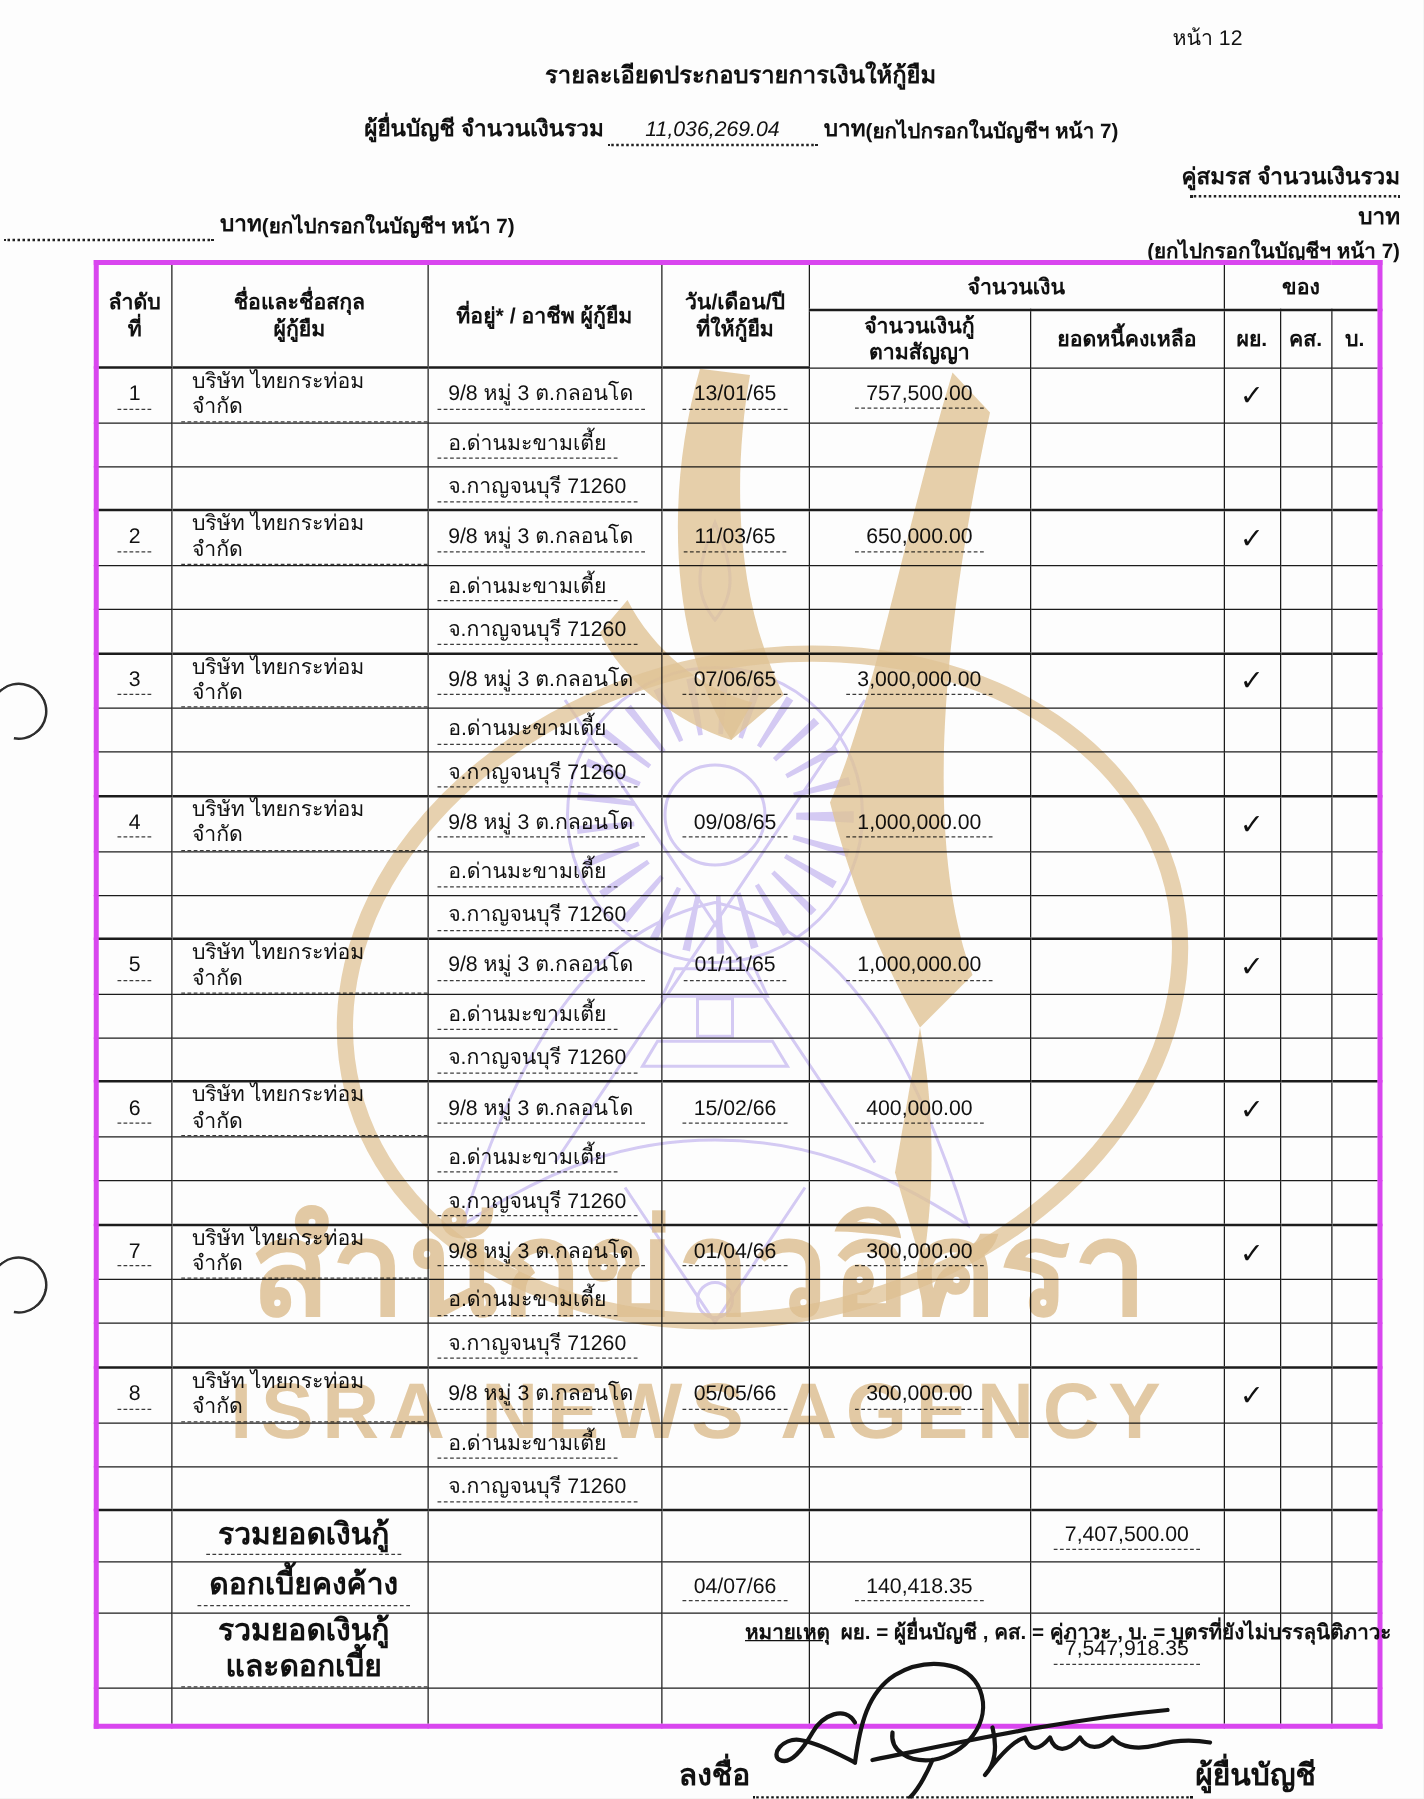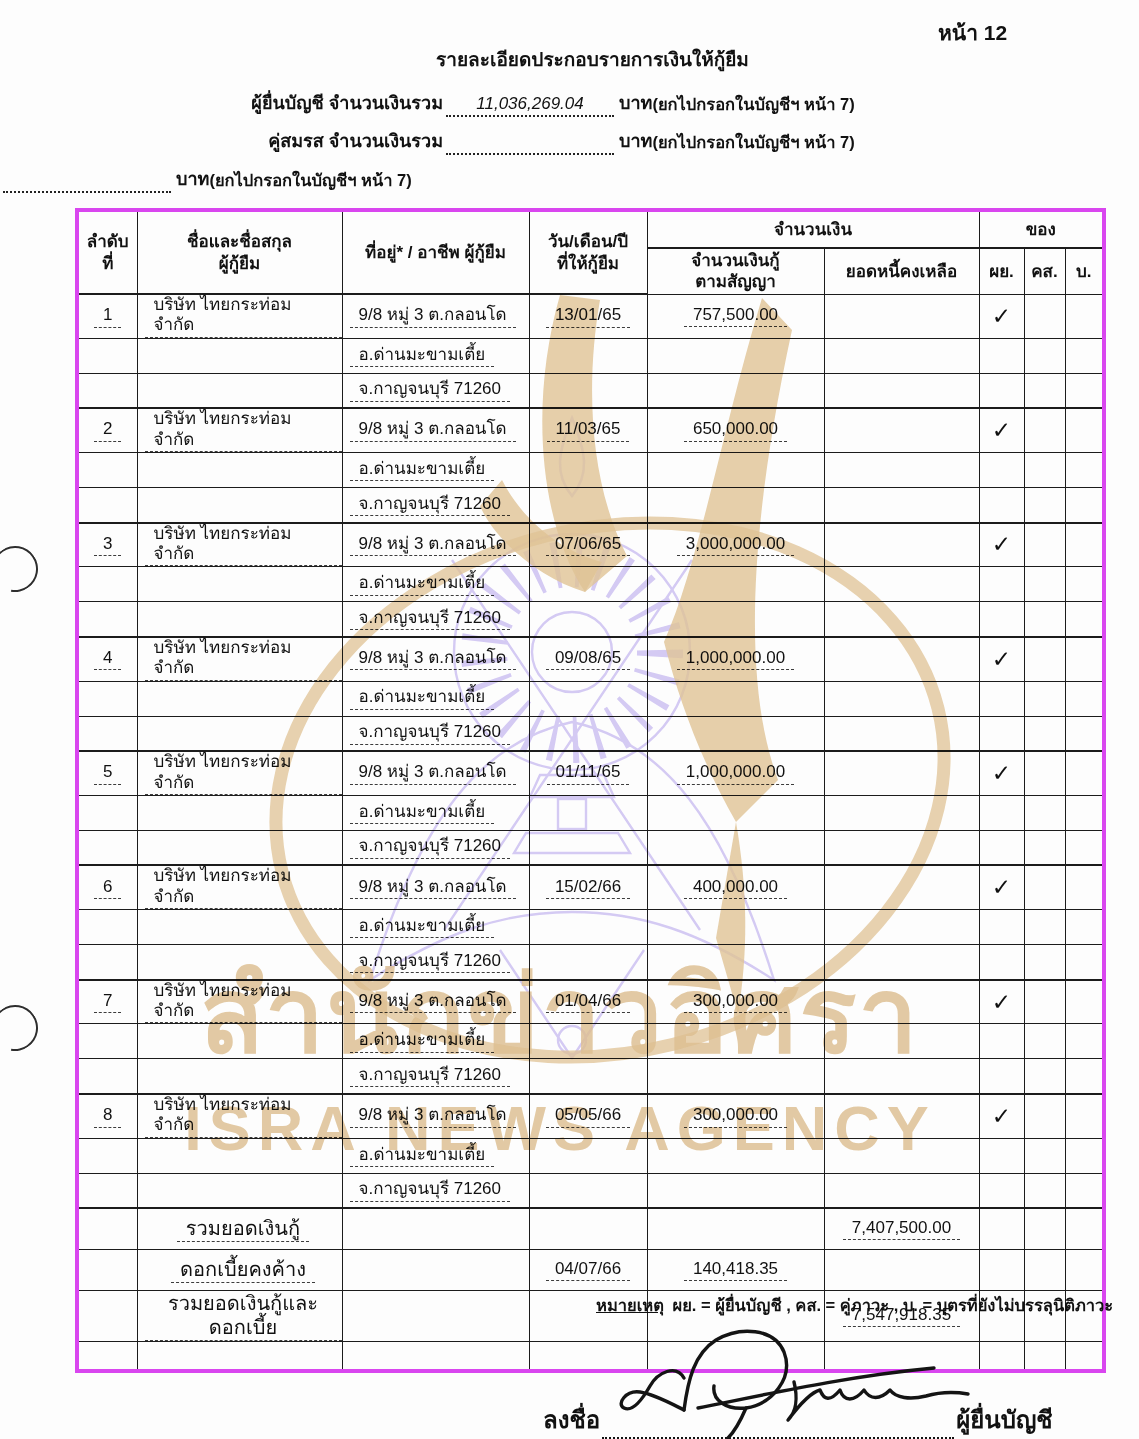--- a/index.html
+++ b/index.html
@@ -1,24 +1,24 @@
 <!DOCTYPE html>
 <html><head>
 <meta charset="utf-8">
 <style>
   html,body{margin:0;padding:0;background:#e9e9e9;}
   .page{
     position:relative;width:1139px;height:1439px;background:#fdfdfd;
     overflow:hidden;font-family:"Liberation Sans","DejaVu Sans",sans-serif;color:#111;
   }
   
-  .page-number{position:absolute;top:16px;left:938px;font-size:21px;font-weight:700;}
+  .page-number{position:absolute;top:16px;left:938px;font-size:17px;font-weight:400;}
   .doc-title{position:absolute;top:44px;left:0;width:1139px;text-align:center;font-size:19px;font-weight:700;padding-left:23px;}
   .hline{position:absolute;left:0;width:1120px;display:flex;align-items:flex-end;font-size:18px;}
-  .hl-label{width:443px;text-align:right;font-weight:700;white-space:nowrap;}
+  .hl-label{width:443px;text-align:right;font-weight:700;white-space:nowrap;margin-left:40px;}
   .hl-fill{width:168px;margin-left:3px;border-bottom:2px dotted #222;text-align:center;font-size:17px;line-height:1.1;padding-bottom:1px;font-style:italic;}
   .hl-baht{margin-left:5px;font-weight:700;}
   .hl-note{font-size:16.5px;font-weight:700;white-space:nowrap;}
   
   .hole{position:absolute;width:42px;height:42px;border:2.5px solid #2e2e2e;border-radius:50%;
         border-left-color:transparent;transform:rotate(-35deg);background:transparent;}
   
   .loan-table{position:absolute;left:75px;top:208px;width:1027px;border-collapse:collapse;table-layout:fixed;
               border:4px solid #d946ef;}
   .loan-table th,.loan-table td{border:1px solid #1c1c1c;padding:0;overflow:visible;}
@@ -31,21 +31,21 @@
   .loan-table tbody tr.empty{height:30px;}
   .loan-table tbody tr.g-end td{border-bottom-width:2px;}
   .loan-table td{font-size:17px;vertical-align:middle;}
   .c-no{text-align:center;font-size:19px;}
   .c-name,.c-addr{text-align:left;padding-left:7px !important;}
   .c-date,.c-loan,.c-bal{text-align:center;}
   .c-chk{text-align:center;}
   .chk{font-size:23px;font-weight:400;}
   .u{display:inline-block;border-bottom:1.5px dashed #3c3c3c;padding:0 9px 1px;line-height:1.2;}
   tr.sum td.c-name{text-align:center;}
-  .sum-label{font-weight:400;font-size:20px;}
+  .sum-label{font-weight:700;font-size:24px;}
   
   .footnote{position:absolute;left:596px;top:1292px;font-size:16.5px;font-weight:700;white-space:nowrap;}
   .fn-prefix{text-decoration:underline;margin-right:4px;}
   .sig-line{position:absolute;left:543px;top:1400px;display:flex;align-items:flex-end;font-size:24px;font-weight:700;}
   .sig-dots{width:352px;border-bottom:2.5px dotted #111;height:22px;margin:0 2px;}
   .sig-svg{position:absolute;left:588px;top:1320px;z-index:6;}
   
   .wm{position:absolute;left:0;top:0;z-index:5;pointer-events:none;mix-blend-mode:multiply;opacity:.85;}
 </style>
 </head>
@@ -58,21 +58,21 @@
 
   <div class="page-number">หน้า 12</div>
   <div class="doc-title">รายละเอียดประกอบรายการเงินให้กู้ยืม</div>
 
   <div class="hline" style="top:88px;">
     <span class="hl-label">ผู้ยื่นบัญชี  จำนวนเงินรวม</span>
     <span class="hl-fill">11,036,269.04</span>
     <span class="hl-baht">บาท</span>
     <span class="hl-note">(ยกไปกรอกในบัญชีฯ หน้า 7)</span>
   </div>
-  <div class="hline" style="top:126px;">
+  <div class="hline" style="top:126px;flex-direction:column;">
     <span class="hl-label">คู่สมรส  จำนวนเงินรวม</span>
     <span class="hl-fill"></span>
     <span class="hl-baht">บาท</span>
     <span class="hl-note">(ยกไปกรอกในบัญชีฯ หน้า 7)</span>
   </div>
   <div class="hline" style="top:164px;">
     <span class="hl-fill"></span>
     <span class="hl-baht">บาท</span>
     <span class="hl-note">(ยกไปกรอกในบัญชีฯ หน้า 7)</span>
   </div>

